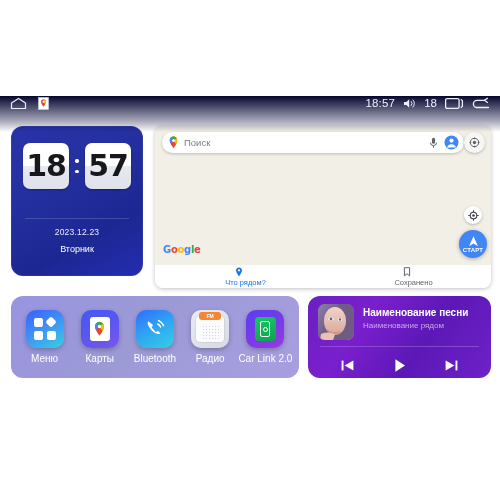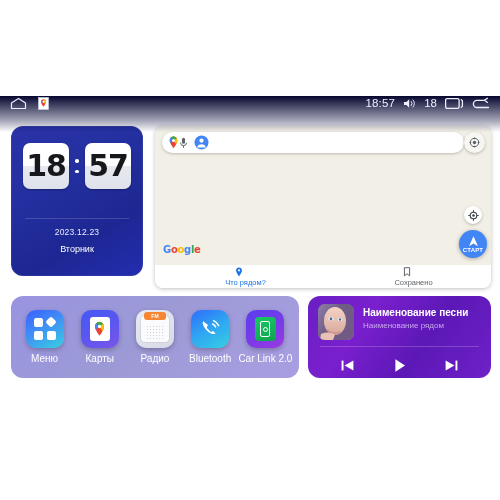--- a/index.html
+++ b/index.html
@@ -307,20 +307,21 @@
     <div id="search-bar">
       <span class="ic">
         <svg width="11" height="13" viewBox="0 0 11 13">
           <path d="M5.5 0.6c2.1 0 3.8 1.7 3.8 3.8 0 2.9-3.8 7.8-3.8 7.8S1.7 7.3 1.7 4.4C1.7 2.3 3.4 0.6 5.5 0.6z" fill="#ea4335"></path>
           <path d="M5.5 0.6c2.1 0 3.8 1.7 3.8 3.8 0 1.1-.55 2.5-1.3 3.9L5.5 4.4z" fill="#fbbc04"></path>
           <path d="M2.3 6.9 5.5 4.4 2.6 1.6C2 2.4 1.7 3.3 1.7 4.4c0 .75.24 1.62.6 2.5z" fill="#4285f4"></path>
           <path d="M5.5 0.6c1.25 0 2.36.6 3.05 1.55L5.5 4.4 2.6 1.6A3.78 3.78 0 0 1 5.5 0.6z" fill="#34a853"></path>
           <circle cx="5.5" cy="4.4" r="1.5" fill="#ffffff"></circle>
         </svg>
       </span>
+      <span id="search-placeholder">Поиск</span>
       <span class="sb-icons">
         <span class="ic">
           <svg width="9" height="12" viewBox="0 0 9 12">
             <rect x="3" y="0.8" width="3" height="6" rx="1.5" fill="#5f6368"></rect>
             <path d="M1.5 5.6a3 3 0 0 0 6 0" fill="none" stroke="#5f6368" stroke-width="1"></path>
             <path d="M4.5 8.7 L4.5 10.8" stroke="#5f6368" stroke-width="1"></path>
           </svg>
         </span>
         <span class="ic">
           <svg width="15" height="15" viewBox="0 0 15 15">
@@ -403,38 +404,38 @@
             <path d="M2.3 6.9 5.5 4.4 2.6 1.6C2 2.4 1.7 3.3 1.7 4.4c0 .75.24 1.62.6 2.5z" fill="#4285f4"></path>
             <path d="M5.5 0.6c1.25 0 2.36.6 3.05 1.55L5.5 4.4 2.6 1.6A3.78 3.78 0 0 1 5.5 0.6z" fill="#34a853"></path>
             <circle cx="5.5" cy="4.4" r="1.4" fill="#ffffff"></circle>
           </svg>
         </div>
       </div>
       <span class="app-label">Карты</span>
     </div>
 
     <div class="app">
+      <div class="app-icon ic-bt">
+        <svg width="24" height="24" viewBox="0 0 24 24">
+          <path d="M5.2 4.3c-.9 1.1-.7 3 .9 5.6 1.7 2.7 4.1 5 6.6 6.3 2.3 1.2 3.9 1.1 4.8.2l-2.4-2.4-2.5 1.1-3.9-4.6 1.3-2.5z" fill="#ffffff"></path>
+          <path d="M15.6 3.6a10 10 0 0 1 5 5" fill="none" stroke="#ffffff" stroke-width="1.5" stroke-linecap="round"></path>
+          <path d="M14.6 7a6 6 0 0 1 3 3" fill="none" stroke="#ffffff" stroke-width="1.5" stroke-linecap="round"></path>
+        </svg>
+      </div>
+      <span class="app-label">Bluetooth</span>
+    </div>
+
+    <div class="app">
       <div class="app-icon ic-radio">
         <div class="radio-body">
           <div class="radio-fm">FM</div>
           <div class="radio-speaker"></div>
         </div>
       </div>
       <span class="app-label">Радио</span>
-    </div>
-
-    <div class="app">
-      <div class="app-icon ic-bt">
-        <svg width="24" height="24" viewBox="0 0 24 24">
-          <path d="M5.2 4.3c-.9 1.1-.7 3 .9 5.6 1.7 2.7 4.1 5 6.6 6.3 2.3 1.2 3.9 1.1 4.8.2l-2.4-2.4-2.5 1.1-3.9-4.6 1.3-2.5z" fill="#ffffff"></path>
-          <path d="M15.6 3.6a10 10 0 0 1 5 5" fill="none" stroke="#ffffff" stroke-width="1.5" stroke-linecap="round"></path>
-          <path d="M14.6 7a6 6 0 0 1 3 3" fill="none" stroke="#ffffff" stroke-width="1.5" stroke-linecap="round"></path>
-        </svg>
-      </div>
-      <span class="app-label">Bluetooth</span>
     </div>
 
     <div class="app">
       <div class="app-icon ic-carlink">
         <div class="carlink-box">
           <div class="carlink-phone">
               <i></i>
             </div>
         </div>
       </div>

